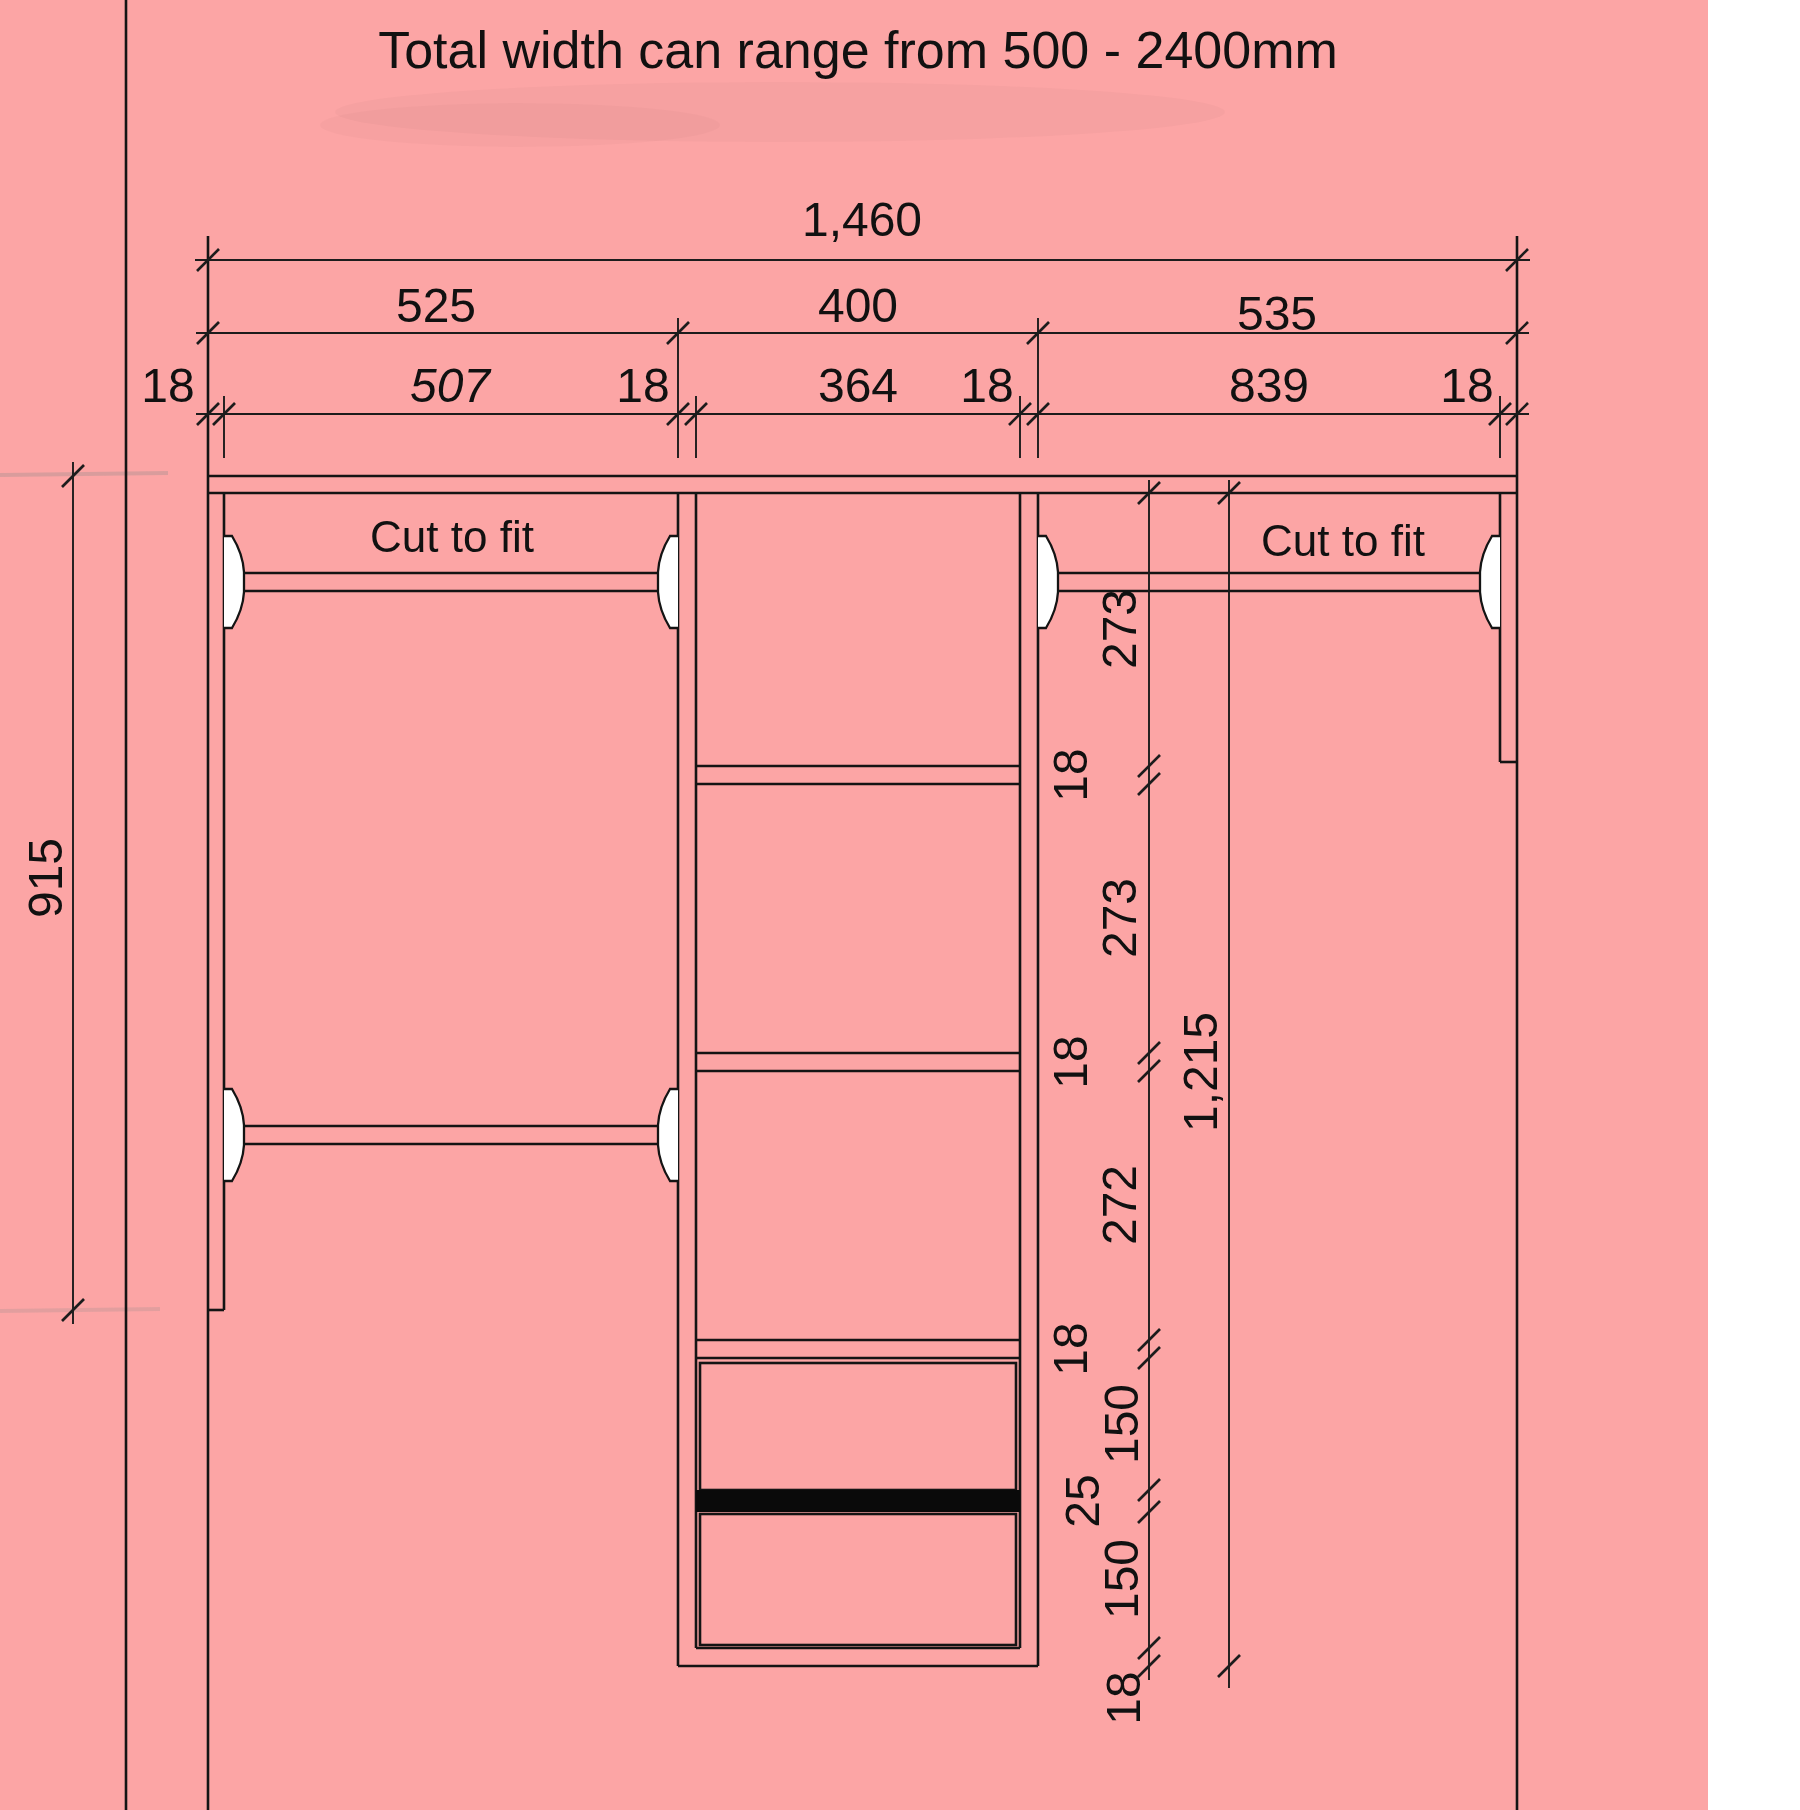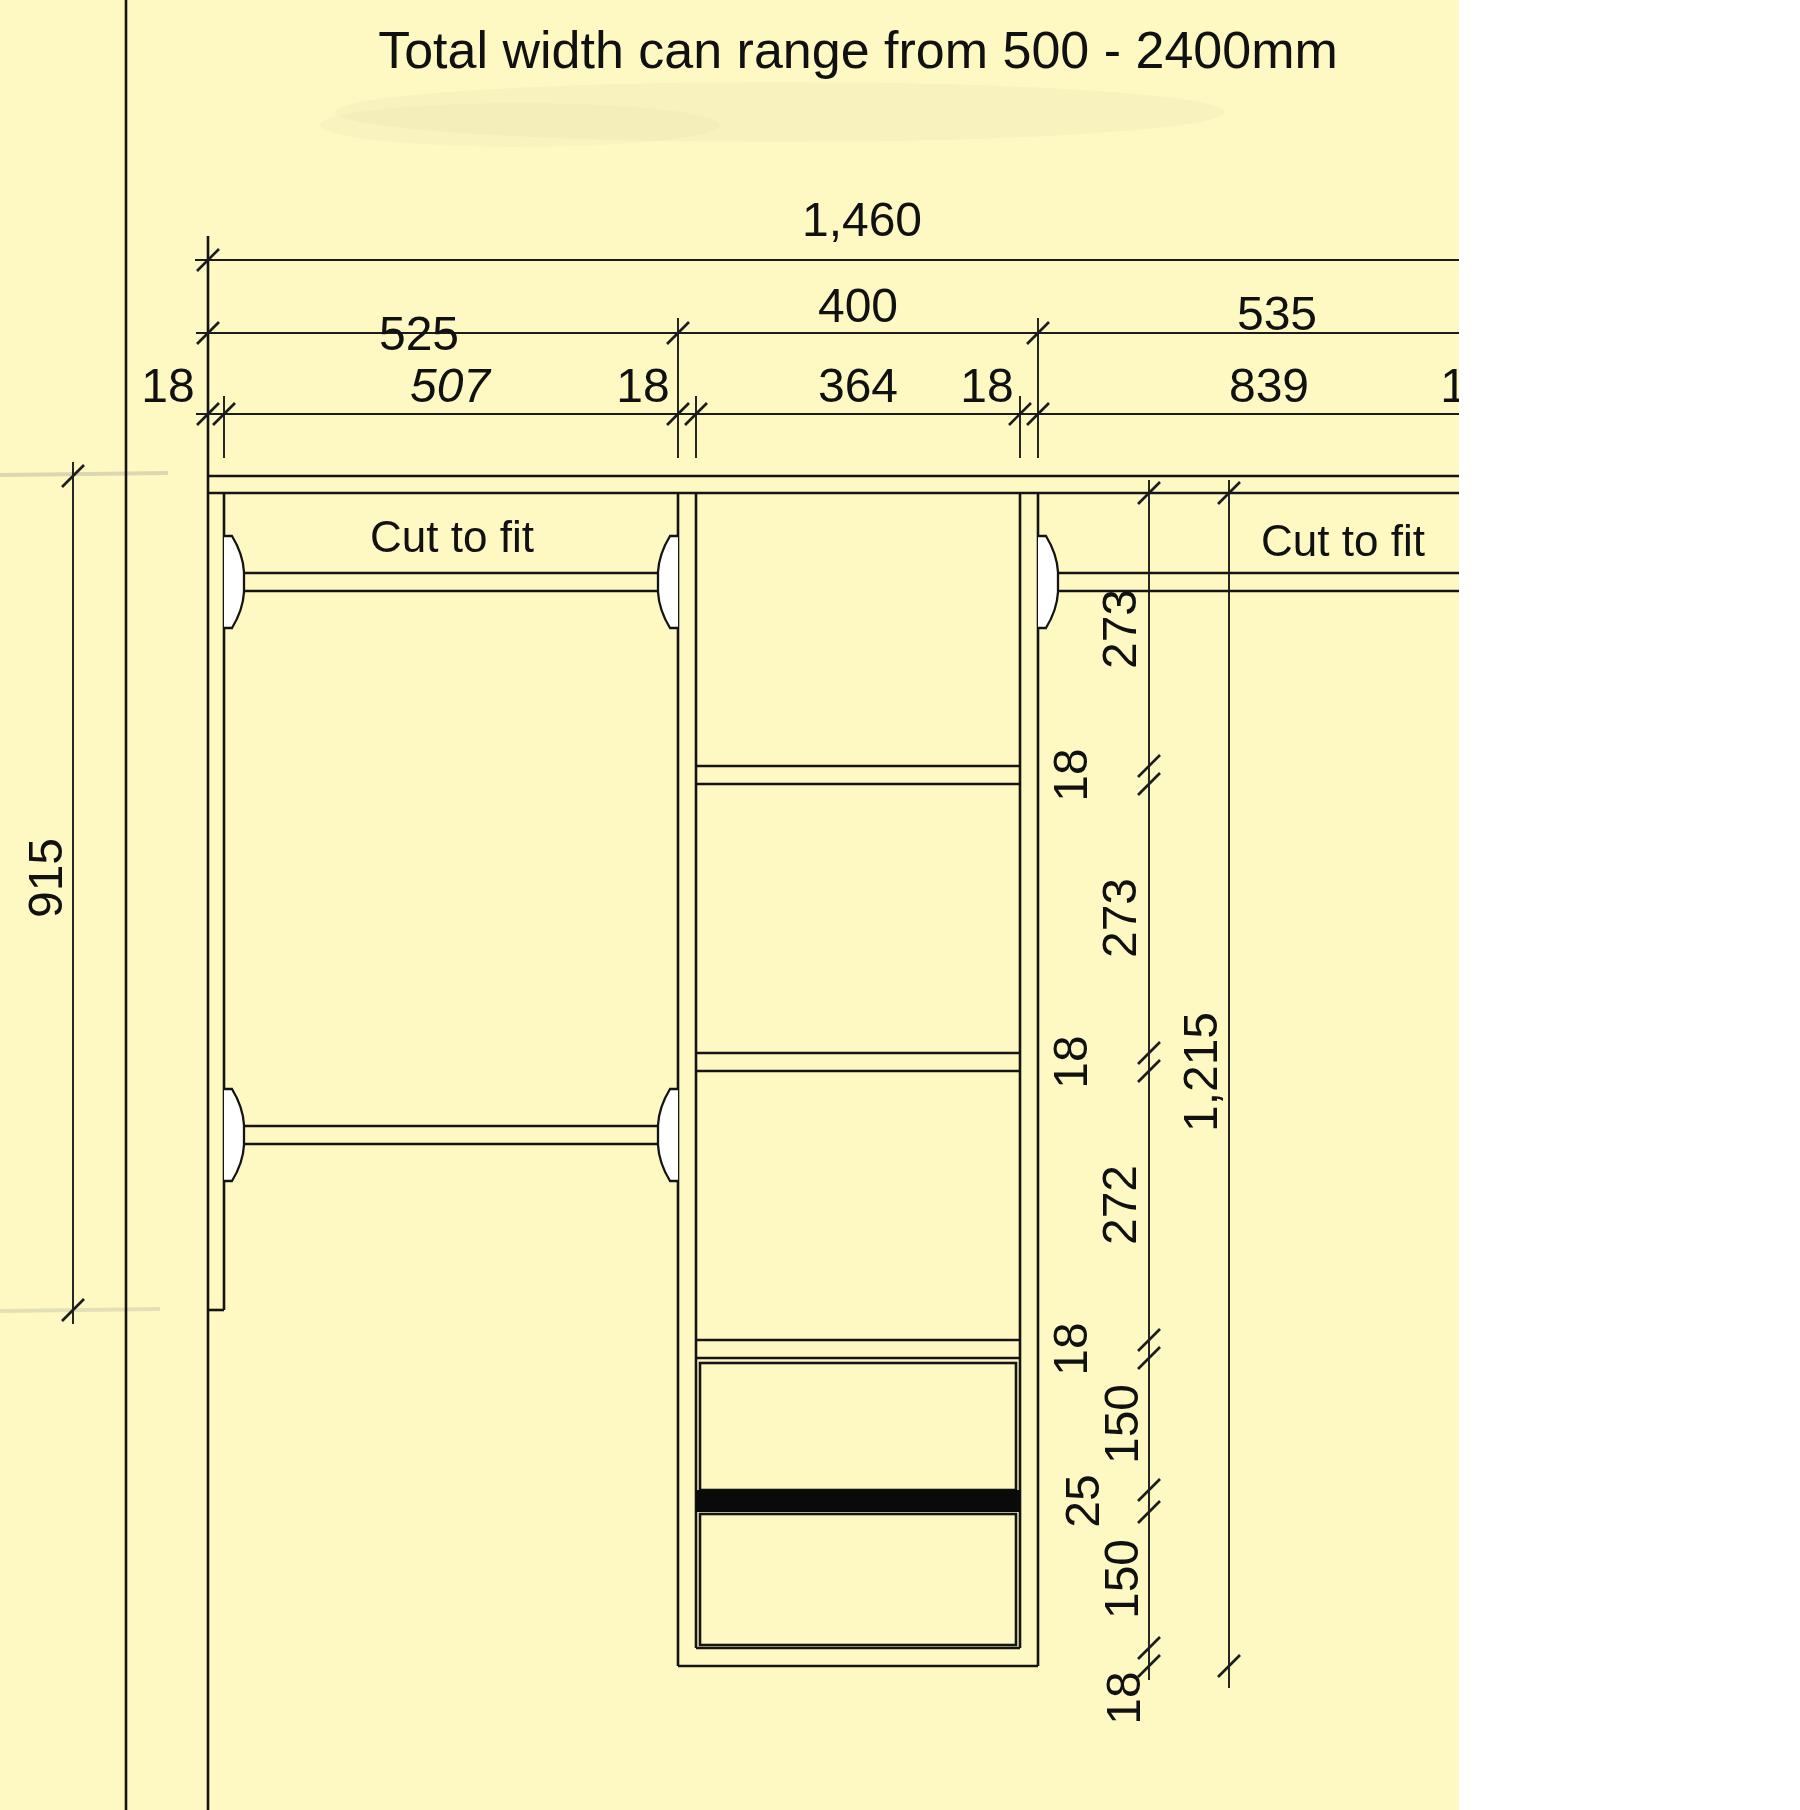--- a/index.html
+++ b/index.html
@@ -1,17 +1,17 @@
 <!DOCTYPE html>
 <html><head>
 <meta charset="utf-8">
 <style>
   html,body{margin:0;padding:0;background:#ffffff;}
   #stage{
-    position:relative;width:1459px;height:1810px;background:#fef9c3;overflow:hidden;
+    position:relative;width:1708px;height:1810px;background:#fca5a5;overflow:hidden;
     font-family:"Liberation Sans", sans-serif;color:#111;
   }
   #linework{position:absolute;left:0;top:0;}
   .lbl{
     position:absolute;transform:translate(-50%,-50%);
     font-size:48px;line-height:1;white-space:nowrap;color:#111;
     letter-spacing:0px;
   }
   .lbl.rot{transform:translate(-50%,-50%) rotate(-90deg);}
   .lbl.title{font-size:52px;}
@@ -174,21 +174,21 @@
         <line x1="1218" y1="1677" x2="1240" y2="1655"></line>
     </g>
 
     <path d="M1800,101 Q1786,118 1799,136" stroke="#111" stroke-width="10" fill="none"></path>
   </svg>
 
   <div class="lbl title" style="left:858px;top:50px;">Total width can range from 500 - 2400mm</div>
 
   <div class="lbl" style="left:862px;top:220px;">1,460</div>
 
-  <div class="lbl" style="left:419px;top:306px;margin-top:28px;">525</div>
+  <div class="lbl" style="left:436px;top:306px;">525</div>
   <div class="lbl" style="left:858px;top:306px;">400</div>
   <div class="lbl" style="left:1277px;top:314px;">535</div>
 
   <div class="lbl" style="left:168px;top:386px;">18</div>
   <div class="lbl" style="left:450px;top:386px;font-style:italic;">507</div>
   <div class="lbl" style="left:643px;top:386px;">18</div>
   <div class="lbl" style="left:858px;top:386px;">364</div>
   <div class="lbl" style="left:987px;top:386px;">18</div>
   <div class="lbl" style="left:1269px;top:386px;">839</div>
   <div class="lbl" style="left:1467px;top:386px;">18</div>

